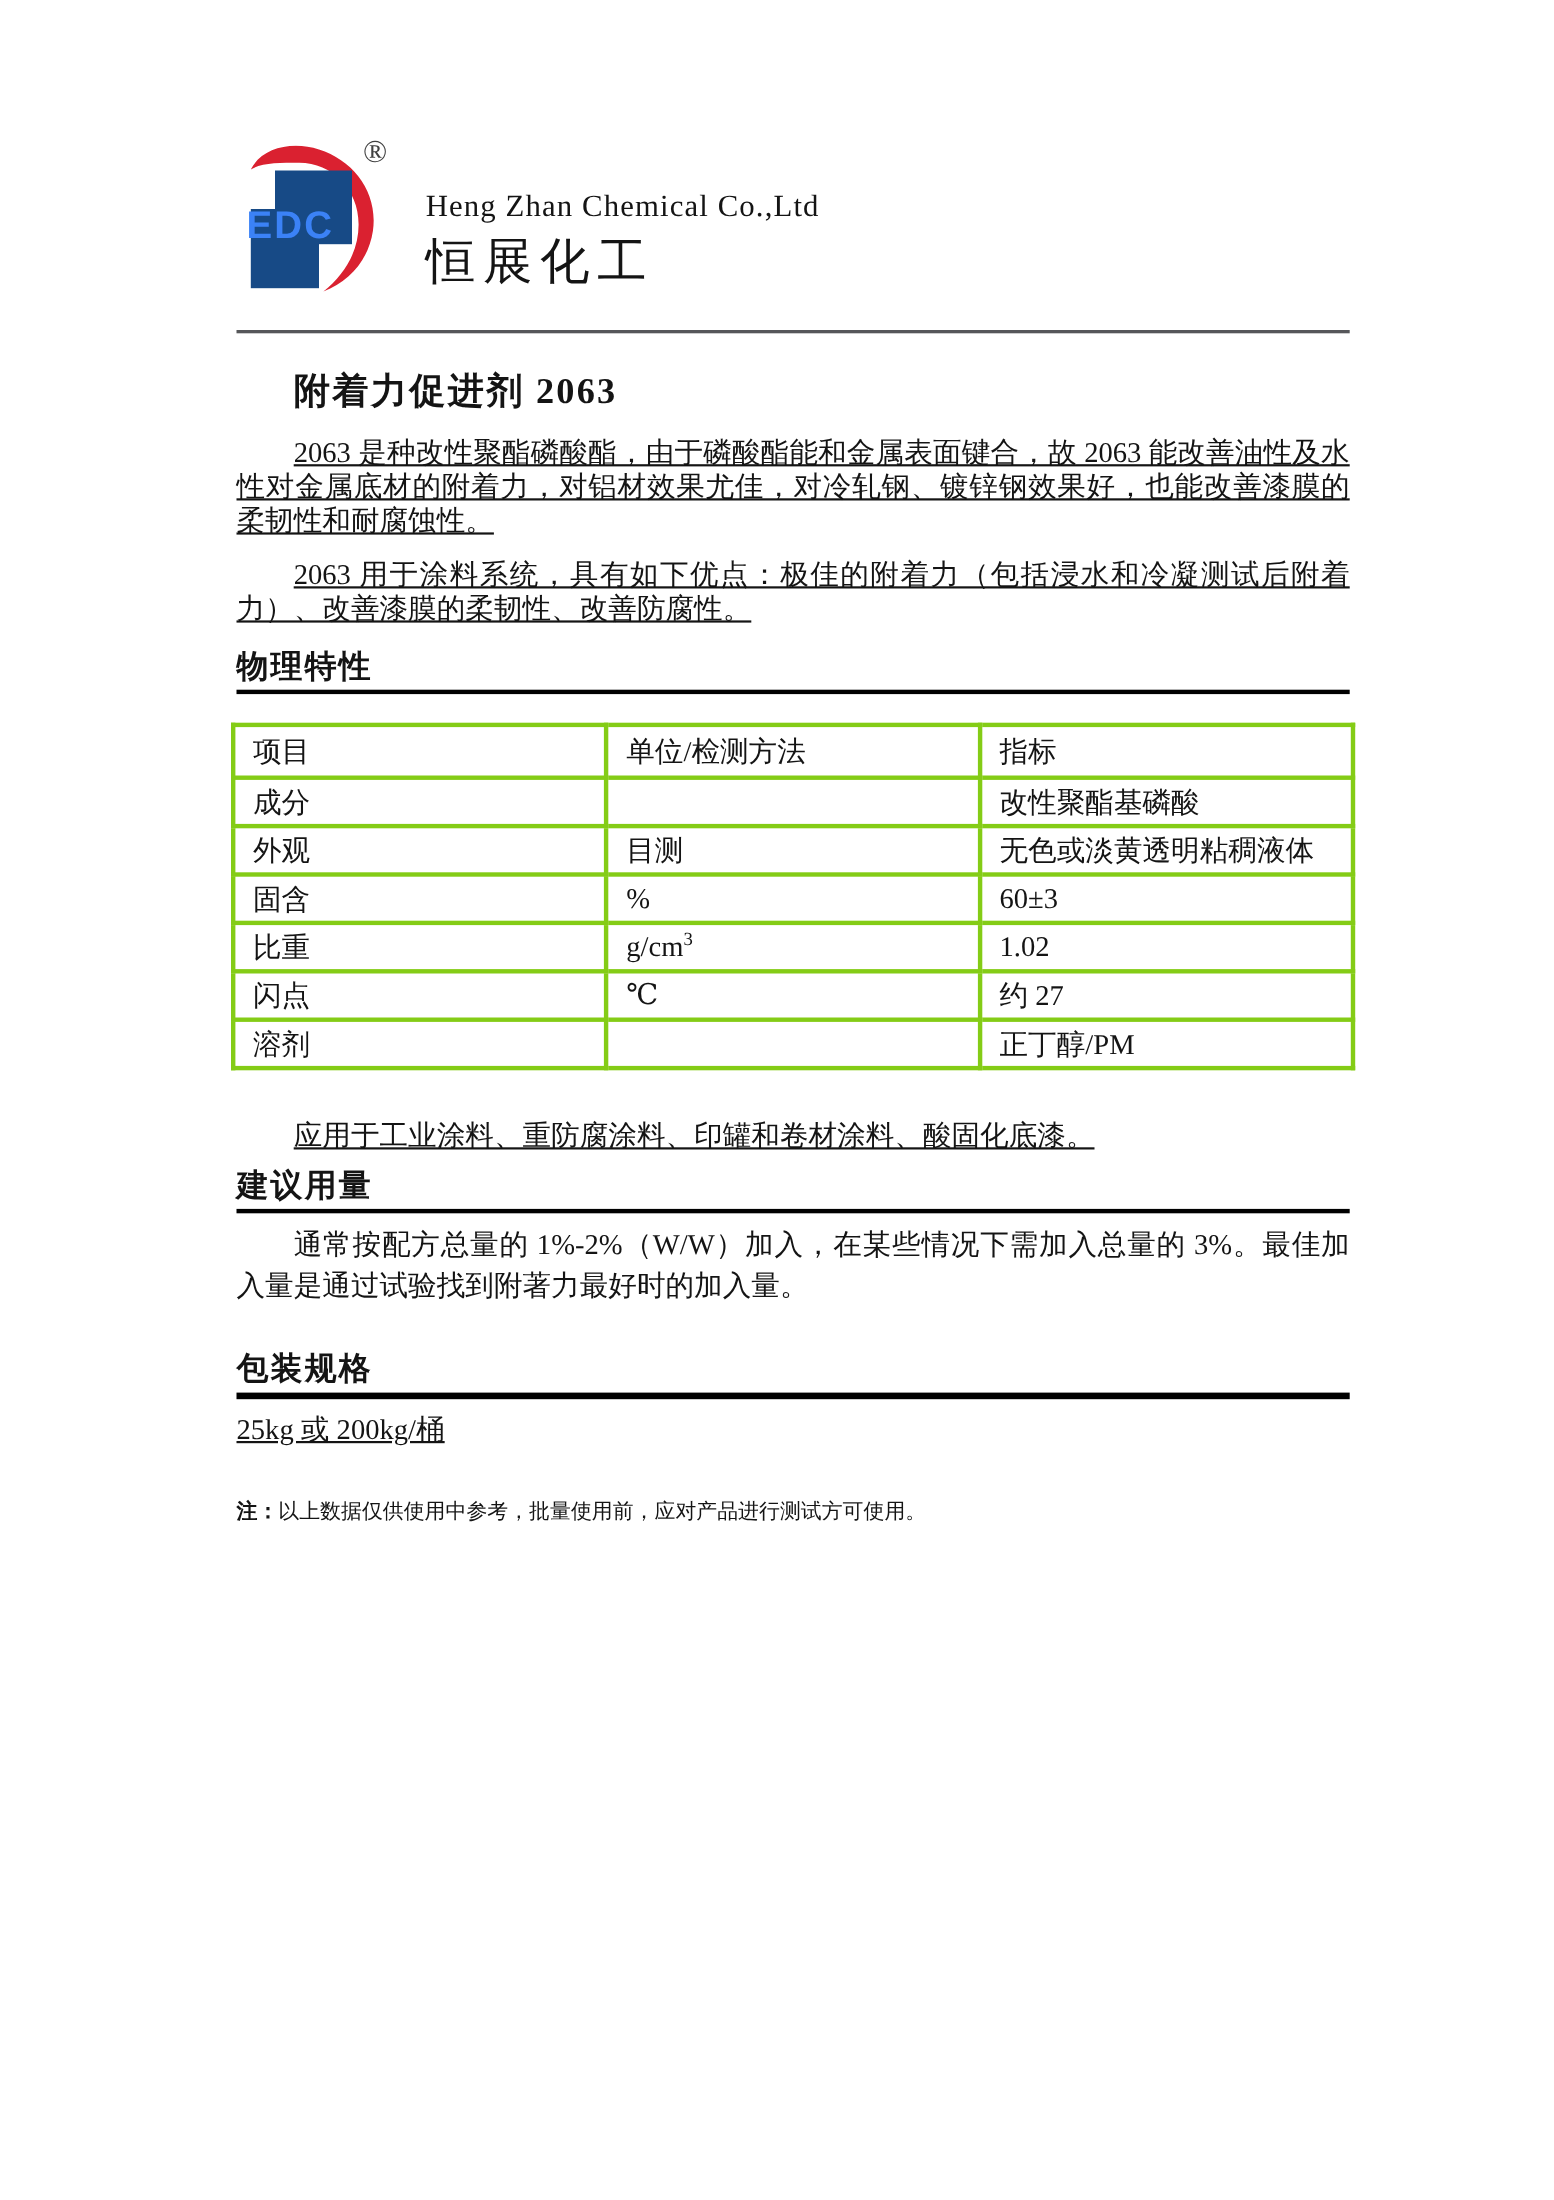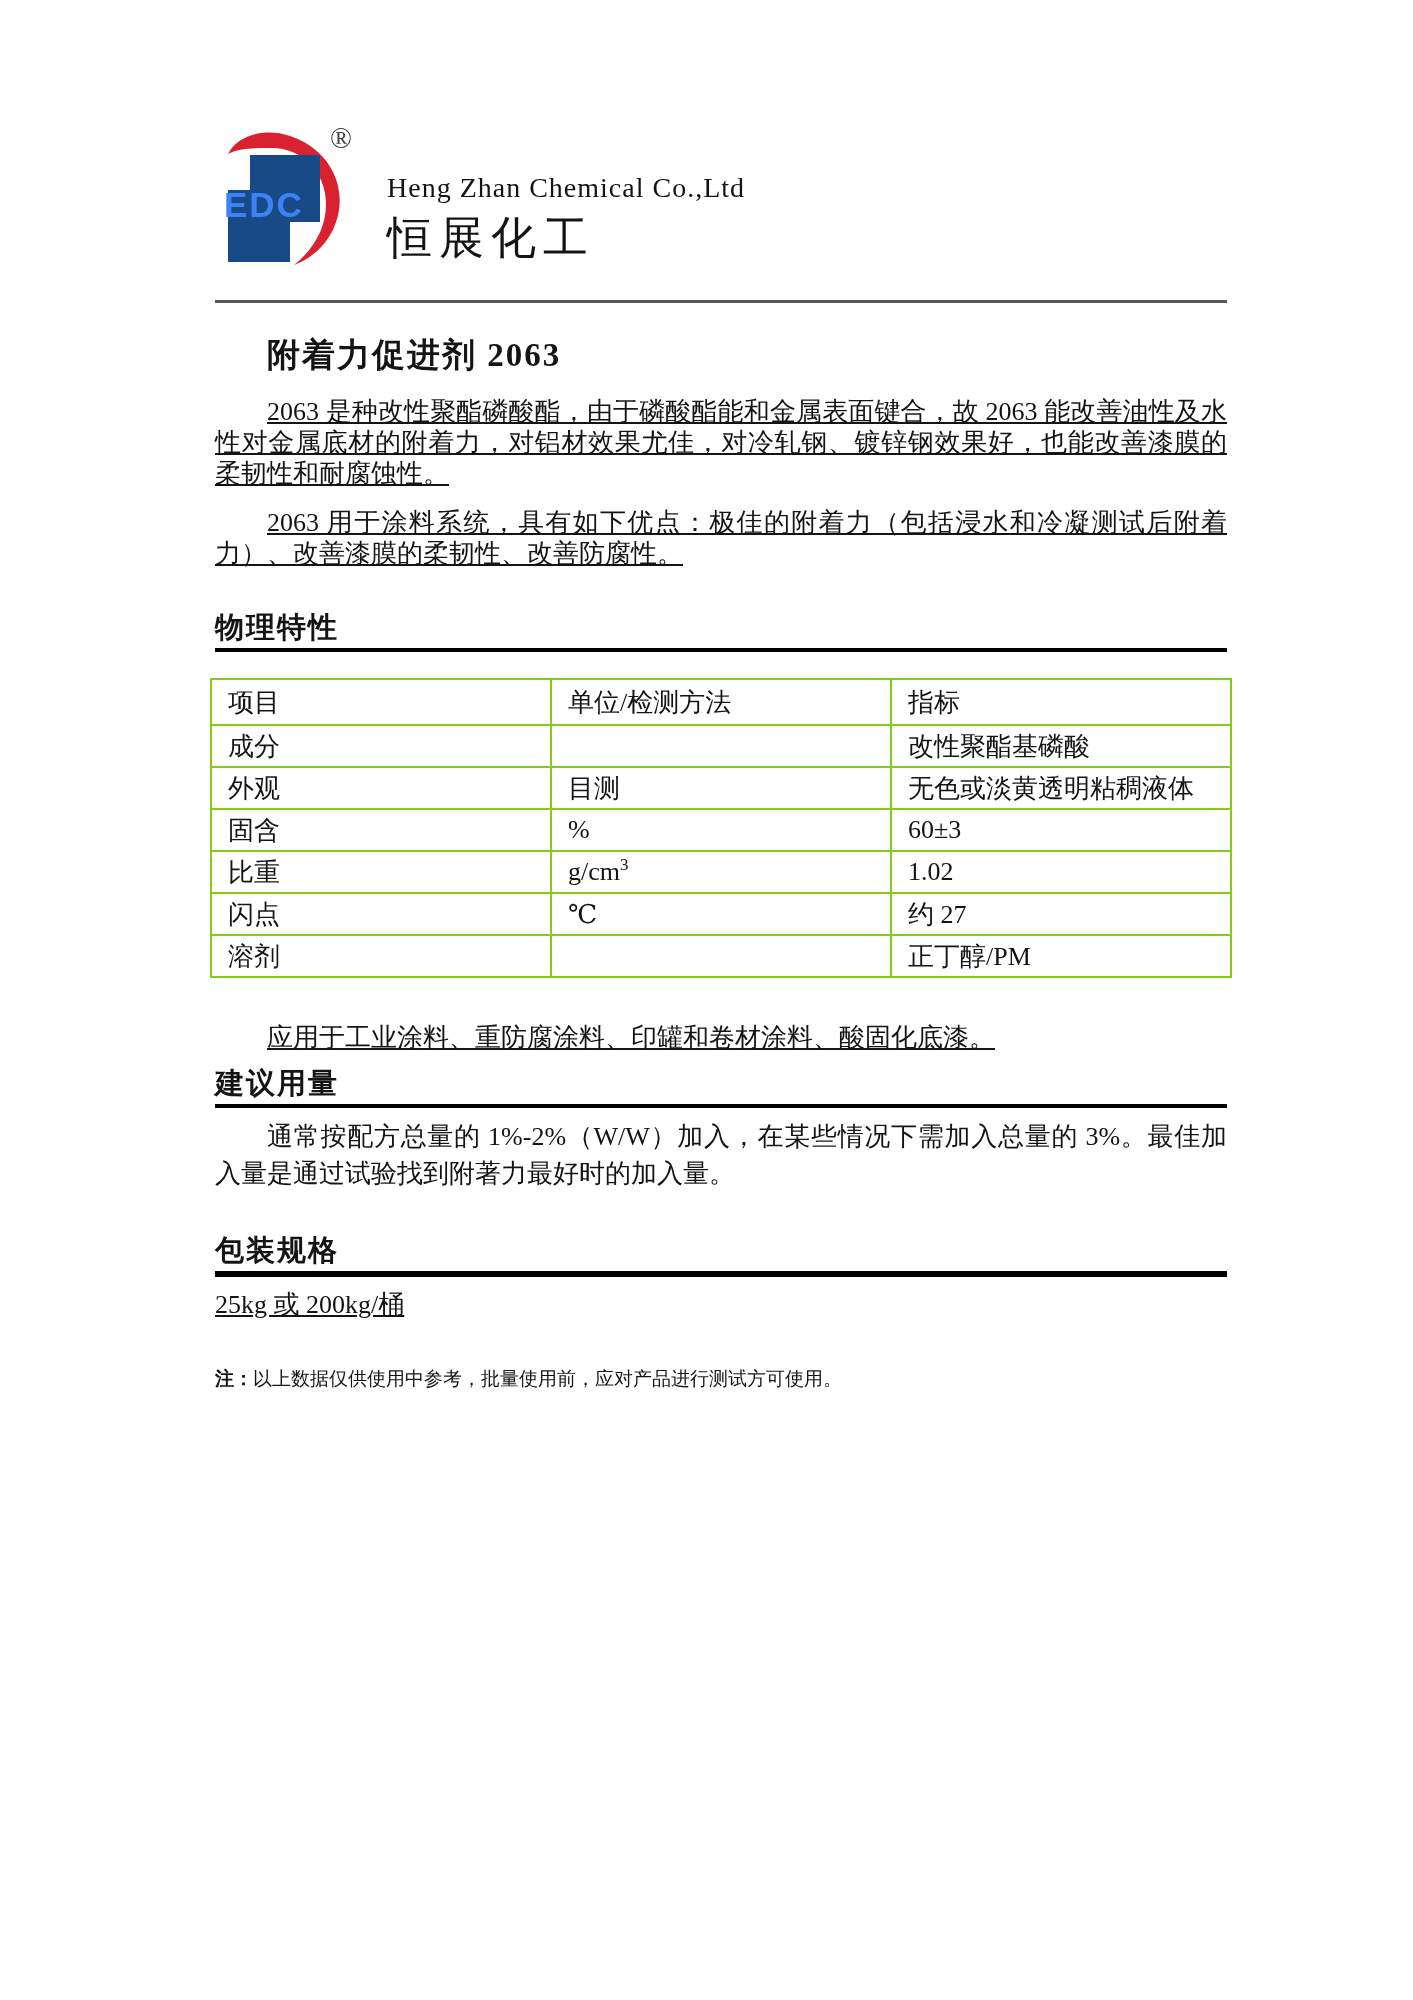--- a/index.html
+++ b/index.html
@@ -28,23 +28,23 @@
 
   
   .section{margin-top:18px;}
   .section-heading{font-size:29px;font-weight:bold;letter-spacing:2px;
                    padding-bottom:3px;border-bottom:4px solid #000;width:1012px;
                    line-height:36px;}
   .para{font-size:26px;line-height:31px;text-align:justify;margin:10px 0 0 0;
         text-indent:2em;text-decoration:underline;}
   .para + .para{margin-top:18px;}
 
-  .section-physical{margin-top:40px;}
+  .section-physical{margin-top:19px;}
   .spec-table{border-collapse:collapse;width:1022px;margin-top:26px;margin-left:-5px;}
-  .spec-table th,.spec-table td{border:2px solid #84cc16;font-size:26px;font-weight:normal;
+  .spec-table th,.spec-table td{border:4px solid #84cc16;font-size:26px;font-weight:normal;
         text-align:left;padding:0 0 0 16px;height:40px;vertical-align:middle;}
   .spec-table th{height:44px;}
   .spec-table col{width:33.33%;}
   sup{font-size:17px;vertical-align:super;line-height:0;}
 
   .section-application{margin-top:44px;}
   .section-dosage{margin-top:12px;font-family:Liberation Serif, serif;}
   .dosage-para{font-size:26px;line-height:37px;text-align:justify;margin:10px 0 0 0;
                text-indent:2em;}
   .dosage-para + .dosage-para{margin-top:0;}

